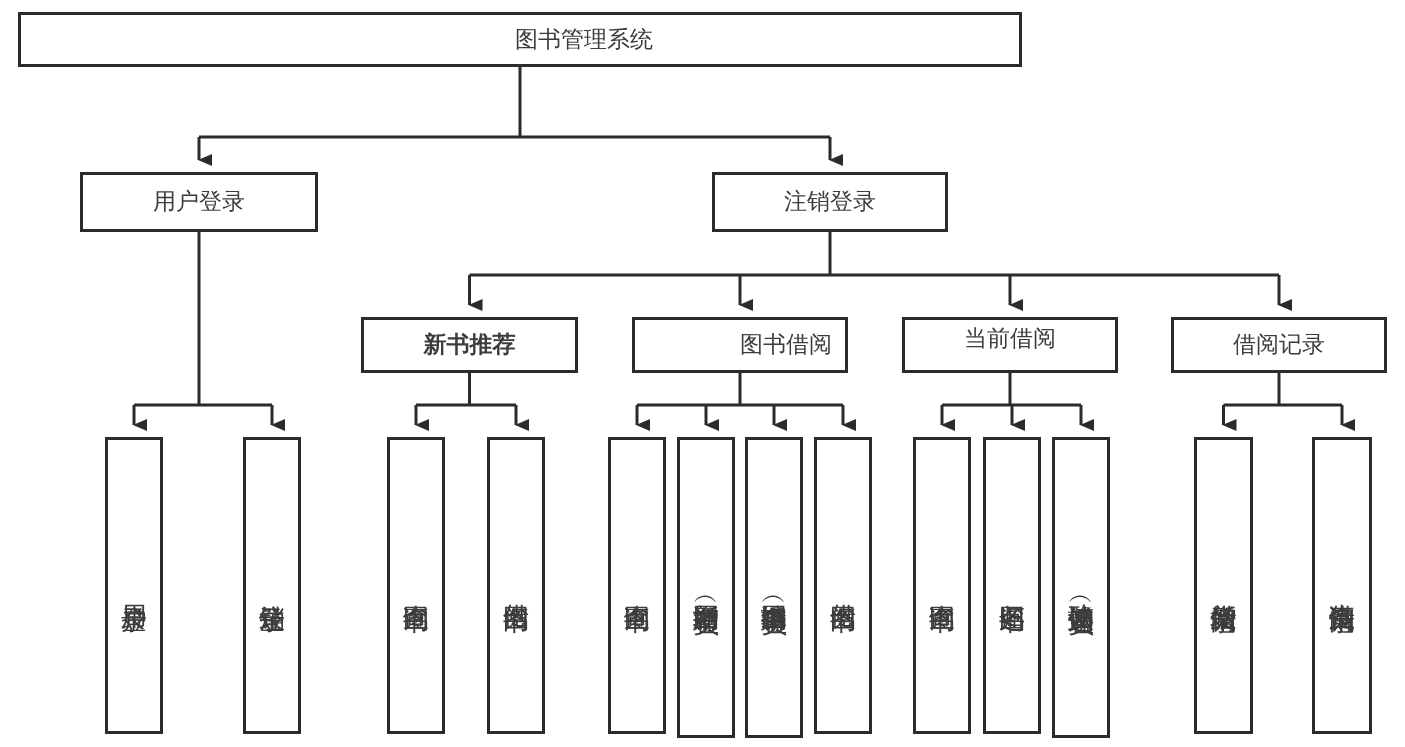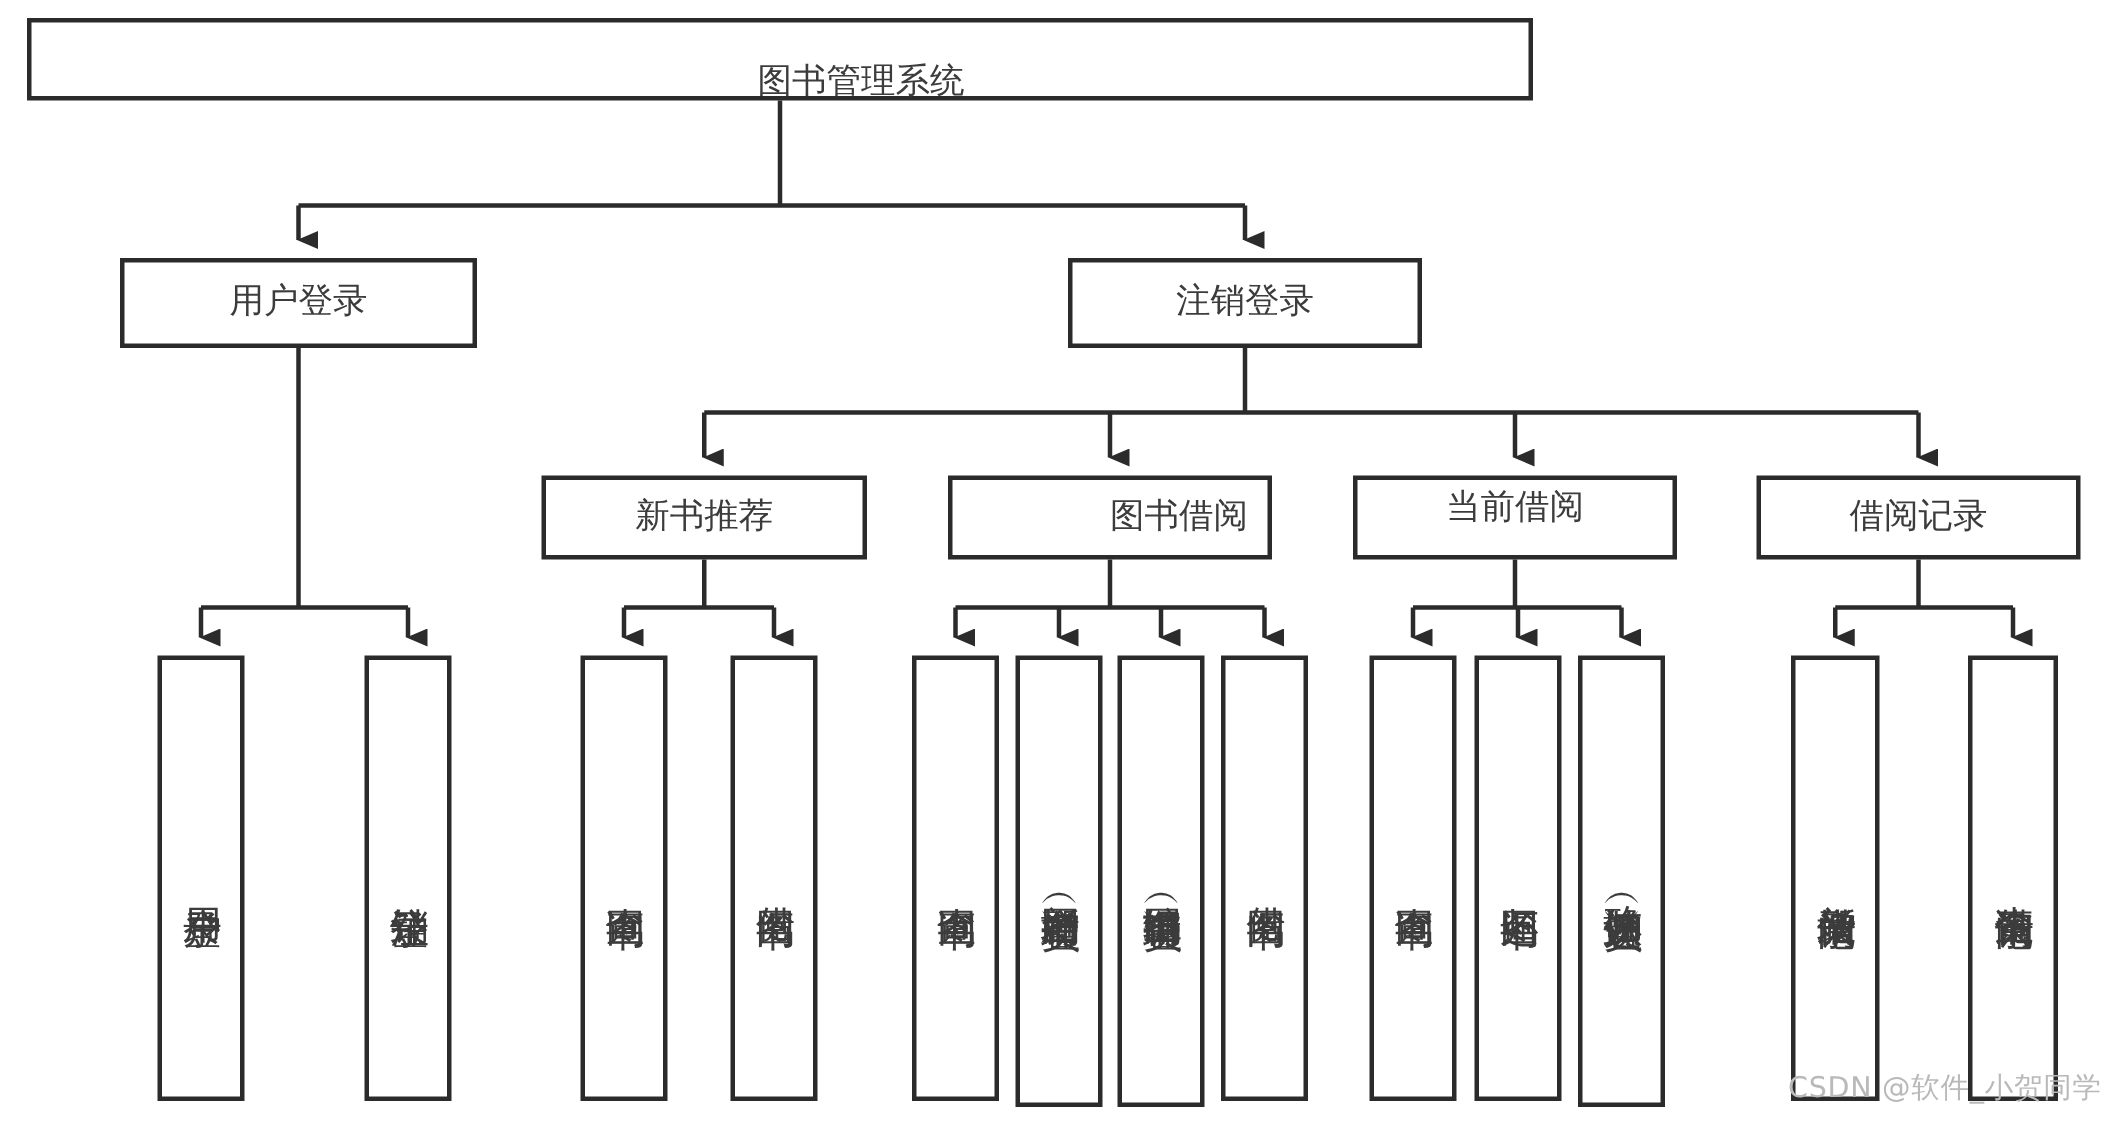--- a/index.html
+++ b/index.html
@@ -141,37 +141,36 @@
         <path d="M 1012 405 L 1012 425" class="connector" marker-end="url(#arrow)"></path>
         <path d="M 1081 405 L 1081 425" class="connector" marker-end="url(#arrow)"></path>
         <path d="M 1279 373 L 1279 405" class="connector"></path>
         <path d="M 1223.5 405 L 1342 405" class="connector"></path>
         <path d="M 1223.5 405 L 1223.5 425" class="connector" marker-end="url(#arrow)"></path>
         <path d="M 1342 405 L 1342 425" class="connector" marker-end="url(#arrow)"></path>
       </g>
   </svg>
 
   <div id="labels-layer">
-      <div class="node-label horizontal" style="left: 18px; top: 27px; width: 1112px; height: 55px;">图书管理系统</div>
+      <div class="node-label horizontal" style="left: 18px; top: 12px; width: 1112px; height: 55px; padding-left: 10px;">图书管理系统</div>
       <div class="node-label horizontal" style="left: 80px; top: 172px; width: 238px; height: 60px;">用户登录</div>
       <div class="node-label horizontal" style="left: 712px; top: 172px; width: 236px; height: 60px;">注销登录</div>
-      <div class="node-label horizontal" style="left: 361px; top: 317px; width: 217px; height: 56px;">新书推荐</div>
+      <div class="node-label horizontal" style="left: 361px; top: 317px; width: 217px; height: 56px; font-weight: bold;">新书推荐</div>
       <div class="node-label horizontal" style="left: 632px; top: 317px; width: 216px; height: 56px; padding-left: 46px;">图书借阅</div>
       <div class="node-label horizontal" style="left: 902px; top: 317px; width: 216px; height: 44px;">当前借阅</div>
       <div class="node-label horizontal" style="left: 1171px; top: 317px; width: 216px; height: 56px;">借阅记录</div>
       <div class="node-label vertical" style="left: 105px; top: 437px; width: 58px; height: 297px;">用户登录</div>
       <div class="node-label vertical" style="left: 243px; top: 437px; width: 58px; height: 297px;">注销登录</div>
       <div class="node-label vertical" style="left: 387px; top: 437px; width: 58px; height: 297px;">查询图书</div>
       <div class="node-label vertical" style="left: 487px; top: 437px; width: 58px; height: 297px;">借阅图书</div>
       <div class="node-label vertical" style="left: 608px; top: 437px; width: 58px; height: 297px;">查询图书</div>
       <div class="node-label vertical" style="left: 677px; top: 437px; width: 58px; height: 301px;">新增图书（管理员）</div>
       <div class="node-label vertical" style="left: 745px; top: 437px; width: 58px; height: 301px;">编辑图书（管理员）</div>
       <div class="node-label vertical" style="left: 814px; top: 437px; width: 58px; height: 297px;">借阅图书</div>
       <div class="node-label vertical" style="left: 913px; top: 437px; width: 58px; height: 297px;">查询图书</div>
       <div class="node-label vertical" style="left: 983px; top: 437px; width: 58px; height: 297px;">归还图书</div>
       <div class="node-label vertical" style="left: 1052px; top: 437px; width: 58px; height: 301px;">确认归还（管理员）</div>
       <div class="node-label vertical" style="left: 1194px; top: 437px; width: 59px; height: 297px;">新增借阅记录</div>
       <div class="node-label vertical" style="left: 1312px; top: 437px; width: 60px; height: 297px;">查询借阅记录</div>
     </div>
 
-  <div class="watermark">CSDN @软件_小贺同学</div>
 
 </div>
 
 </body></html>

